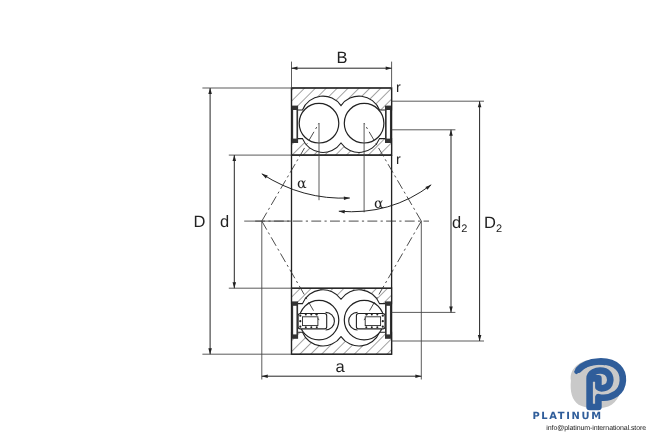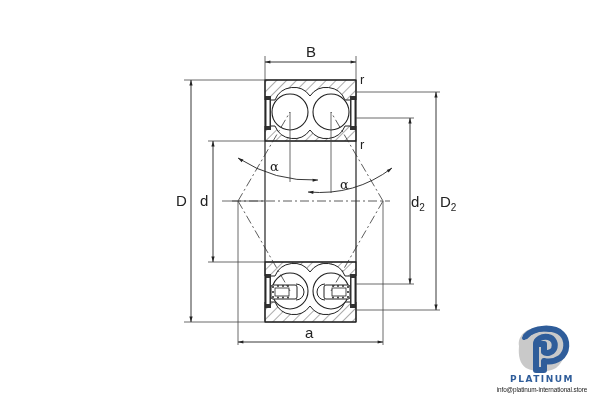--- a/index.html
+++ b/index.html
@@ -4,21 +4,21 @@
 <style>
   html, body { margin:0; padding:0; background:#ffffff; }
   body { width:600px; height:400px; position:relative; overflow:hidden; font-family:"Liberation Sans", sans-serif; }
   #drawing { position:absolute; left:0; top:0; width:600px; height:400px; }
   .lbl { font-family:"Liberation Sans", sans-serif; fill:#222; }
   .dimlbl { font-size:15px; }
   .sub { font-size:10px; }
   .small { font-size:13px; }
   .alpha { font-family:"DejaVu Serif", serif; font-size:13px; fill:#222; }
   #logo { position:absolute; left:484px; top:324px; width:116px; height:76px; }
-  #logo .brand { position:absolute; left:0; width:116px; top:50px; text-align:center; font-size:9px; font-weight:bold; letter-spacing:1.5px; color:#2f5d9a; font-family:"DejaVu Sans", sans-serif; }
+  #logo .brand { position:absolute; left:0; width:116px; top:50px; font-size:9px; font-weight:bold; letter-spacing:1.5px; color:#2f5d9a; font-family:"DejaVu Sans", sans-serif; }
   #logo .email { position:absolute; left:0; width:116px; top:62px; text-align:center; font-size:6.4px; color:#222; white-space:nowrap; font-family:"Liberation Sans", sans-serif; letter-spacing:-0.1px; }
 </style>
 </head>
 <body>
 
 <svg id="drawing" viewBox="0 0 600 400" xmlns="http://www.w3.org/2000/svg">
   <defs>
     <pattern id="hatch" patternUnits="userSpaceOnUse" width="7" height="7" patternTransform="rotate(45)">
       <line x1="0" y1="0" x2="0" y2="7" stroke="#444" stroke-width="0.9"></line>
     </pattern>

